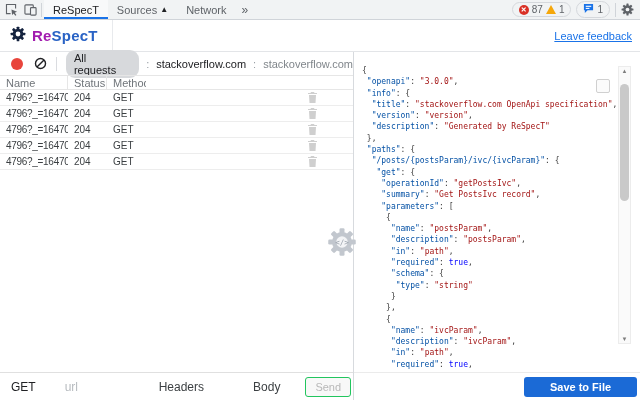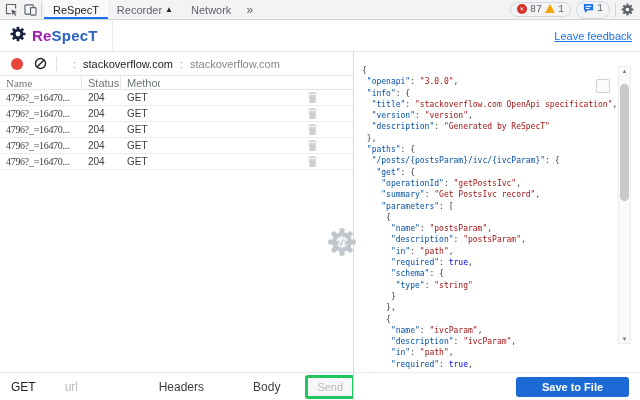--- a/index.html
+++ b/index.html
@@ -11,22 +11,22 @@
             display:flex; align-items:stretch; font-size:11px; color:#5f6368; }
   .dt-left-icons { display:flex; align-items:center; padding:0 4px 0 5px; gap:6px; }
   .dt-left-icons svg { display:block; }
   .dt-vsep { width:1px; height:14px; background:#d0d4d9; align-self:center; }
   .dt-tabs { display:flex; align-items:stretch; margin-left:2px; }
   .dt-tab { display:flex; align-items:center; gap:3px; padding:0 9px; cursor:default; }
   .dt-tab.active { color:#202124; box-shadow:inset 0 -2px 0 #1a73e8; background:#f8f9fa; }
   .tab-badge { font-size:8px; color:#202124; line-height:1; }
   .dt-more { display:flex; align-items:center; padding:0 6px; font-size:12px; }
   .dt-right { margin-left:auto; display:flex; align-items:center; gap:5px; padding-right:6px; }
-  .badge-group { display:flex; gap:3px; border:1px solid #d5d8dc;
-                 border-radius:10px; padding:1px 6px; font-size:10px; color:#5f6368; background:#f1f3f4;font-family:Liberation Mono, monospace; }
+  .badge-group { display:flex; align-items:center; gap:3px; border:1px solid #d5d8dc;
+                 border-radius:10px; padding:1px 6px; font-size:10px; color:#5f6368; background:#f1f3f4; }
   .err-dot { width:10px; height:10px; border-radius:50%; background:#d93025; color:#fff;
              font-size:7px; line-height:10px; text-align:center; font-weight:bold; }
   .warn-tri { width:0; height:0; border-left:5px solid transparent; border-right:5px solid transparent;
               border-bottom:9px solid #f5a70a; }
   .dt-right .icon-btn { display:flex; align-items:center; }
 
   
   .ext-header { height:32px; background:#fff; border-bottom:1px solid #e3e5e8;
                 display:flex; align-items:center; }
   .logo-box { height:100%; display:flex; align-items:center; gap:6px; padding:0 14px 0 10px;
@@ -52,37 +52,37 @@
   .filter-host { color:#202124; font-weight:500; }
   .filter-host2 { color:#80868b; }
 
   
   .net-table { font-size:11px; }
   .net-hdr { display:flex; height:15px; align-items:center; color:#70757a;
              border-top:1px solid #e6e6e6; border-bottom:1px solid #e6e6e6; }
   .net-hdr .cell { border-right:1px solid #e6e6e6; height:100%; display:flex; align-items:center; }
   .net-hdr .cell:last-child { border-right:none; }
   .cell { padding-left:6px; white-space:nowrap; overflow:hidden; }
-  .c-name { width:82px;font-family:Liberation Serif, serif; } .c-status { width:39px; } .c-method { width:39px; } .c-response { flex:1; }
+  .c-name { width:68px; } .c-status { width:39px; } .c-method { width:39px; } .c-response { flex:1; }
   .net-row { display:flex; height:16px; align-items:center; border-bottom:1px solid #ededed;
              color:#3c4043; font-size:10px; }
   .net-row .c-name { letter-spacing:-0.3px; }
   .row-trash { margin-left:auto; margin-right:36px; display:flex; }
 
   
   .request-bar { position:absolute; bottom:0; left:0; width:100%; height:28px; background:#fff;
                  border-top:1px solid #e0e0e0; display:flex; align-items:center; font-size:12px; color:#202124; }
   .rb-method { margin-left:11px; width:40px; }
   .rb-sep { width:1px; height:16px; background:#e0e0e0; margin-left:21px; }
   .rb-url { border:none; outline:none; font-size:12px; color:#3c4043; margin-left:8px; width:70px;
             font-family:"Liberation Sans", sans-serif; }
   .rb-url::placeholder { color:#b8bcc0; }
   .rb-link { color:#3c4043; margin-right:25px; cursor:pointer;padding-left:24px; }
   .rb-spacer { flex:1; }
-  .send-btn { margin-right:41px; border:3px solid #22c55e; border-radius:3px; background:#f8f8f8;
+  .send-btn { margin-right:41px; border:1px solid #22c55e; border-radius:3px; background:#f8f8f8;
               color:#b8b8b8; font-size:11px; padding:3px 9px; font-family:"Liberation Sans", sans-serif; }
 
   
   .code-wrap { flex:1; position:relative; overflow:hidden; }
   .code-editor { position:absolute; top:13px; left:8px; right:24px;
                  font-family:"DejaVu Sans Mono", monospace; font-size:8px; line-height:11.3px;
                  white-space:pre; }
   .tok-p { color:#3b3b3b; } .tok-k { color:#0451a5; } .tok-s { color:#a31515; } .tok-b { color:#0000ff;text-align:right; }
   .copy-checkbox { position:absolute; top:27px; right:30px; width:14px; height:14px;
                    border:1px solid #d0d0d0; border-radius:2px; background:#fbfbfb; }
@@ -90,21 +90,21 @@
                     background:#fafafa; border:1px solid #ececec; }
   .sb-arrow { position:absolute; left:0; width:100%; text-align:center; font-size:6px; color:#7d7d7d; }
   .sb-up { top:1px; } .sb-down { bottom:1px; }
   .sb-thumb { position:absolute; top:17px; left:1px; width:9px; height:117px;
               background:#c9c9c9; border-radius:5px; }
   .watermark { position:absolute; left:-27px; top:175px; z-index:5; }
 
   
   .save-row { height:28px; border-top:1px solid #ebebeb; display:flex; align-items:center;
               justify-content:flex-end; background:#fff; }
-  .save-btn { margin-right:11px; width:113px; height:20px; background:#1b6ad6; border:none;
+  .save-btn { margin-right:3px; width:113px; height:20px; background:#1b6ad6; border:none;
               border-radius:3px; color:#fff; font-size:11px; font-weight:bold;
               font-family:"Liberation Sans", sans-serif; }
 </style>
 </head>
 <body>
 
 <div class="dt-bar">
   <div class="dt-left-icons">
     <span>
       <svg width="13" height="13" viewBox="0 0 14 14">
@@ -118,21 +118,21 @@
           <rect x="7" y="5" width="6" height="8" rx="1" fill="#f1f3f4" stroke="#5f6368" stroke-width="1.2"></rect>
         </svg>
     </span>
   </div>
   <div class="dt-vsep"></div>
   <div class="dt-tabs">
       <div class="dt-tab active">
         <span>ReSpecT</span>
       </div>
       <div class="dt-tab">
-        <span>Recorder</span>
+        <span>Sources</span>
         <span class="tab-badge">▲</span>
       </div>
       <div class="dt-tab">
         <span>Network</span>
       </div>
     </div>
   <div class="dt-more">»</div>
   <div class="dt-right">
     <div class="badge-group">
       <span class="err-dot">✕</span>
@@ -191,20 +191,21 @@
   <div class="left-panel">
     <div class="net-toolbar">
       <span class="rec-btn"></span>
       <span class="block-icon">
         <svg width="13" height="13" viewBox="0 0 14 14">
             <circle cx="7" cy="7" r="5.4" fill="none" stroke="#202124" stroke-width="1.5"></circle>
             <line x1="3.2" y1="10.8" x2="10.8" y2="3.2" stroke="#202124" stroke-width="1.5"></line>
           </svg>
       </span>
       <span class="tb-sep"></span>
+      <span class="filter-pill">All requests</span>
       <span class="filter-colon">:</span>
       <span class="filter-host">stackoverflow.com</span>
       <span class="filter-colon">:</span>
       <span class="filter-host2">stackoverflow.com</span>
     </div>
 
     <div class="net-table">
       <div class="net-hdr">
         <div class="cell c-name">Name</div>
         <div class="cell c-status">Status</div>

